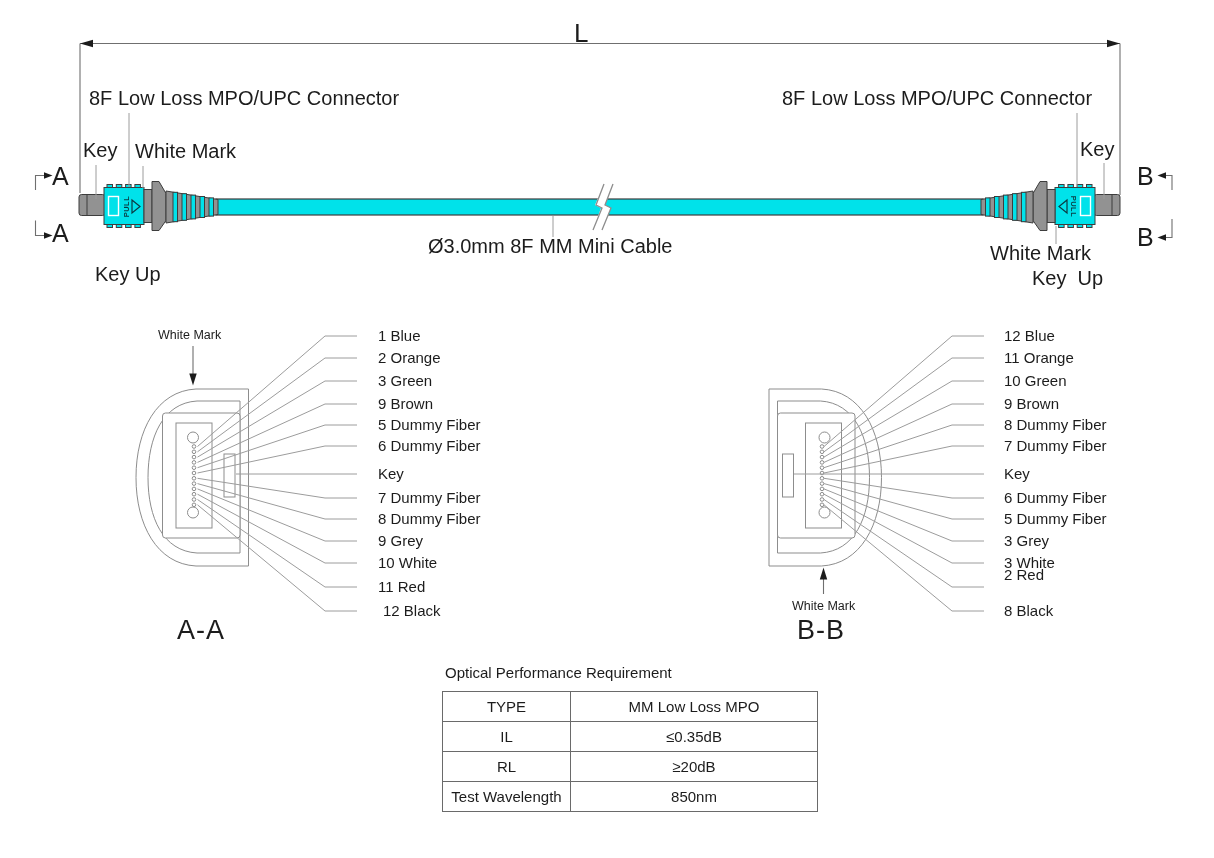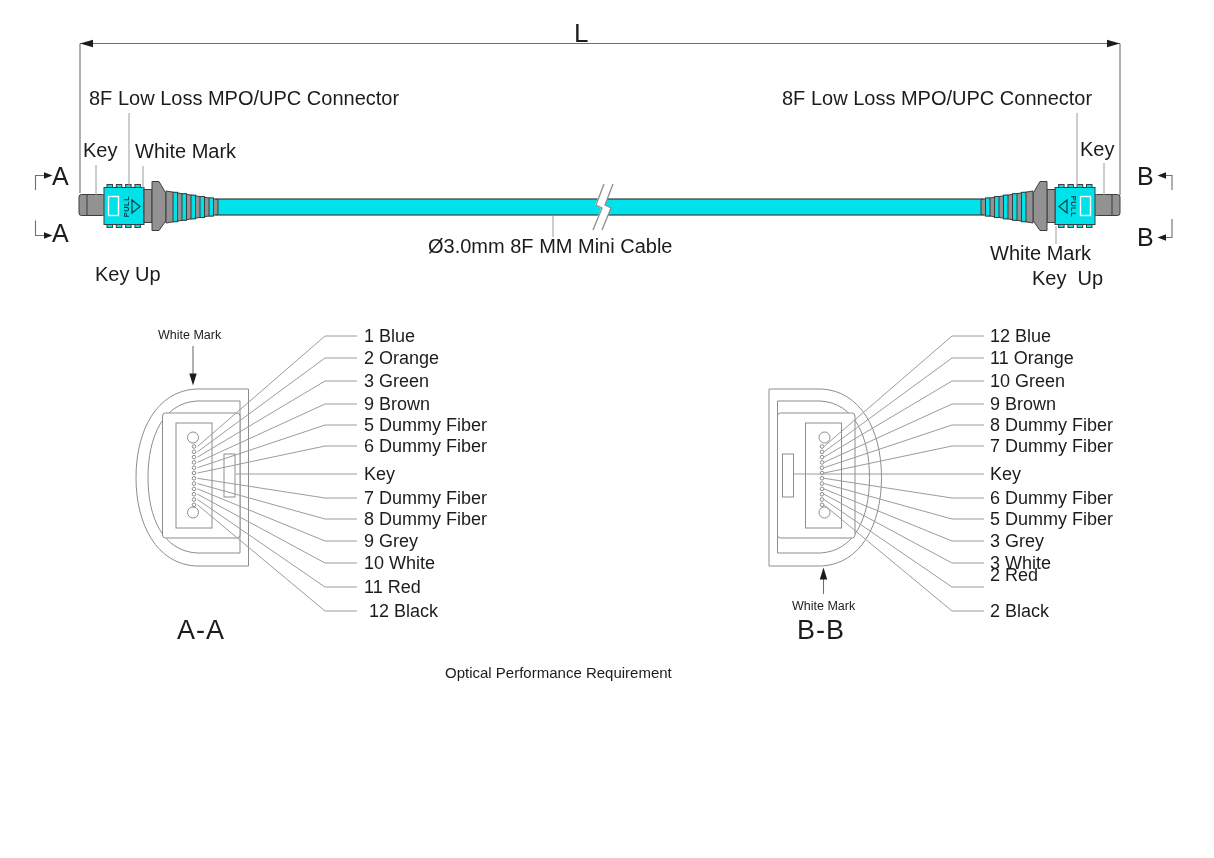--- a/index.html
+++ b/index.html
@@ -5,21 +5,21 @@
   html,body{margin:0;padding:0;background:#fff;}
   #canvas{position:relative;width:1214px;height:858px;background:#fff;overflow:hidden;
           font-family:"Liberation Sans", sans-serif;color:#1c1c1c;}
   #drawing{position:absolute;left:0;top:0;}
   .lbl{position:absolute;white-space:pre;line-height:1.08;font-size:20px;color:#1c1c1c;}
   .s13{font-size:12.5px;}
   .s15{font-size:15px;}
   .s25{font-size:25px;}
   .s26{font-size:26px;}
   .s33{font-size:27px;letter-spacing:1px;}
-  .pin{font-size:18px;line-height:16px;}
+  .pin{font-size:15px;line-height:16px;margin-left:14px;}
   .dim line,.dim polyline{stroke:#6f6f6f;stroke-width:1.1;fill:none;}
   .fill-dark{fill:#1c1c1c;stroke:none;}
   .leader line{stroke:#9c9c9c;stroke-width:1;}
   .gray{fill:var(--connector-gray,#929292);stroke:var(--outline,#3d3d3d);stroke-width:1;}
   .aqua{fill:var(--aqua,#00E2EA);stroke:var(--outline,#3d3d3d);stroke-width:1;}
   .cable{stroke-width:1.2;}
   .wrect{fill:none;stroke:#ffffff;stroke-width:1.4;}
   .tri{fill:none;stroke:#0a3a42;stroke-width:1.2;}
   .pull-text{font-family:"Liberation Sans",sans-serif;font-size:7.5px;font-weight:bold;
              fill:#0a3a42;text-anchor:middle;letter-spacing:0.5px;}
@@ -195,20 +195,44 @@
   <div class="lbl s25" style="left:1137px;top:224px">B</div>
 
   <div class="lbl s13" style="left:158px;top:329px">White Mark</div>
   <div class="lbl s13" style="left:792px;top:600px">White Mark</div>
 
   <div class="lbl s33" style="left:177px;top:616px">A-A</div>
   <div class="lbl s33" style="left:797px;top:616px">B-B</div>
 
   <div class="lbl s15" style="left:445px;top:665px">Optical Performance Requirement</div>
 
+  <table class="perf" style="left:442px;top:691px">
+    <colgroup>
+        <col style="width:128px">
+        <col style="width:247px">
+      </colgroup>
+    <tbody id="perf-body">
+        <tr>
+          <td>TYPE</td>
+          <td>MM Low Loss MPO</td>
+        </tr>
+        <tr>
+          <td>IL</td>
+          <td>≤0.35dB</td>
+        </tr>
+        <tr>
+          <td>RL</td>
+          <td>≥20dB</td>
+        </tr>
+        <tr>
+          <td>Test Wavelength</td>
+          <td>850nm</td>
+        </tr>
+      </tbody>
+  </table>
 <div class="lbl pin" style="left: 364px; top: 328px;">1 Blue</div>
     <div class="lbl pin" style="left: 364px; top: 350px;">2 Orange</div>
     <div class="lbl pin" style="left: 364px; top: 373px;">3 Green</div>
     <div class="lbl pin" style="left: 364px; top: 396px;">9 Brown</div>
     <div class="lbl pin" style="left: 364px; top: 417px;">5 Dummy Fiber</div>
     <div class="lbl pin" style="left: 364px; top: 438px;">6 Dummy Fiber</div>
     <div class="lbl pin" style="left: 364px; top: 466px;">Key</div>
     <div class="lbl pin" style="left: 364px; top: 490px;">7 Dummy Fiber</div>
     <div class="lbl pin" style="left: 364px; top: 511px;">8 Dummy Fiber</div>
     <div class="lbl pin" style="left: 364px; top: 533px;">9 Grey</div>
@@ -220,14 +244,14 @@
     <div class="lbl pin" style="left: 990px; top: 373px; text-align: center;">10 Green</div>
     <div class="lbl pin" style="left: 990px; top: 396px;">9 Brown</div>
     <div class="lbl pin" style="left: 990px; top: 417px;">8 Dummy Fiber</div>
     <div class="lbl pin" style="left: 990px; top: 438px;">7 Dummy Fiber</div>
     <div class="lbl pin" style="left: 990px; top: 466px;">Key</div>
     <div class="lbl pin" style="left: 990px; top: 490px;">6 Dummy Fiber</div>
     <div class="lbl pin" style="left: 990px; top: 511px;">5 Dummy Fiber</div>
     <div class="lbl pin" style="left: 990px; top: 533px;">3 Grey</div>
     <div class="lbl pin" style="left: 990px; top: 555px;">3 White</div>
     <div class="lbl pin" style="left: 990px; top: 567px;">2 Red</div>
-    <div class="lbl pin" style="left: 990px; top: 603px;">2 Black</div>
+    <div class="lbl pin" style="left: 990px; top: 603px;">8 Black</div>
   </div>
 
 </body></html>

